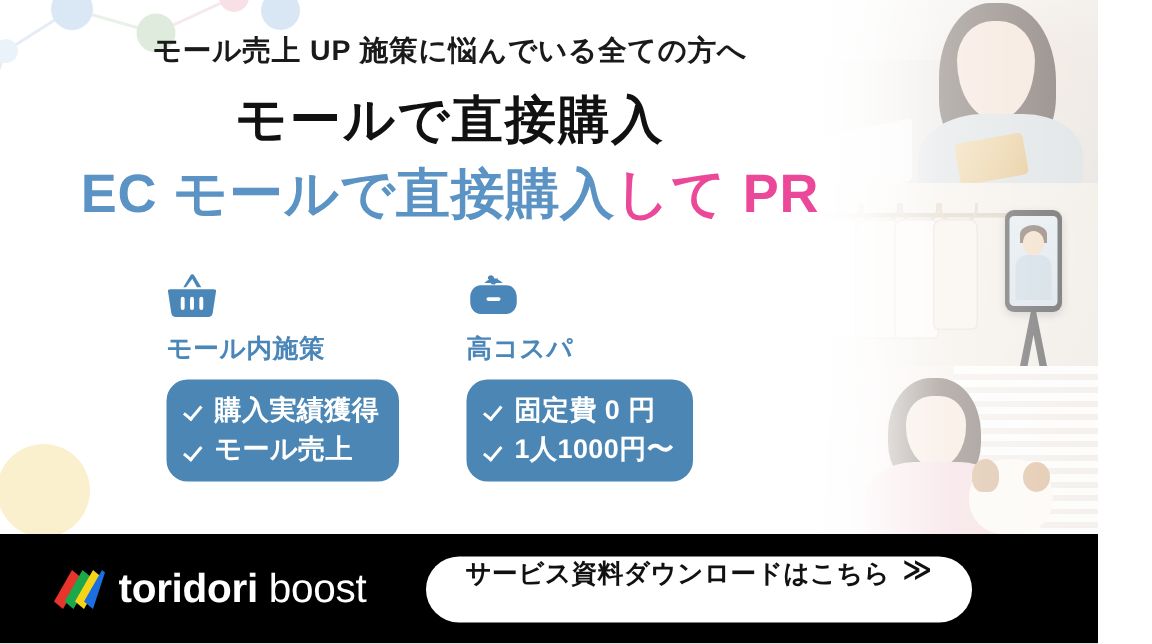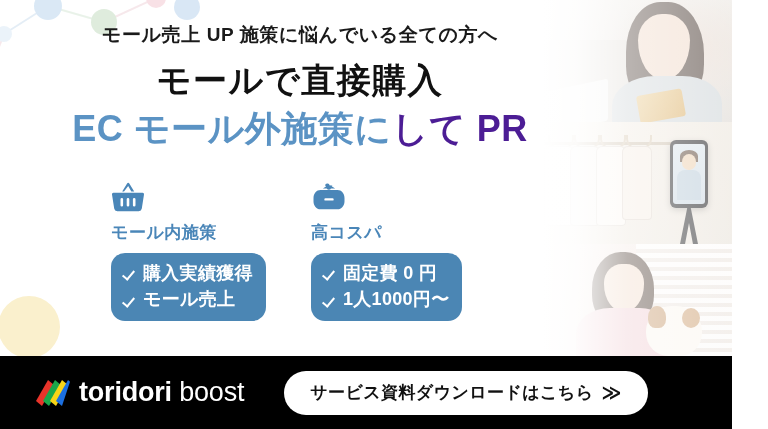--- a/index.html
+++ b/index.html
@@ -270,21 +270,21 @@
   }
   .head-line-2 {
     margin-top: 6px;
     font-size: 36px;
     font-weight: 700;
     letter-spacing: 0.5px;
     line-height: 1.2;
     white-space: nowrap;
   }
   .hl-blue  { color: #5b93c4; }
-  .hl-black { color: #4c1d95; }
+  .hl-black { color: #ec4899; }
 
   
   .features {
     position: absolute;
     left: 0;
     top: 178px;
     width: 600px;
     display: flex;
     justify-content: center;
     align-items: flex-start;
@@ -391,21 +391,20 @@
     border: none;
     border-radius: 999px;
     height: 44px;
     padding: 0 26px;
     font-family: inherit;
     font-size: 17px;
     font-weight: 700;
     letter-spacing: 0.4px;
     white-space: nowrap;
     display: flex;
-    align-items: center;
     gap: 8px;
     cursor: pointer;
   }
   .cta-arrow {
     font-size: 19px;
     font-weight: 700;
     line-height: 1;
   }
 </style>
 </head>
@@ -477,21 +476,21 @@
         <div class="p3-dog-ear"></div>
         <div class="p3-dog-patch"></div>
       </div>
     </div>
 
   </div>
 
   <div class="headline-wrap">
     <div class="eyebrow">モール売上 UP 施策に悩んでいる全ての方へ</div>
     <div class="head-line-1">モールで直接購入</div>
-    <div class="head-line-2"><span class="hl-blue">EC モール外施策に</span><span class="hl-black">して PR</span></div>
+    <div class="head-line-2"><span class="hl-blue">EC モールで直接購入</span><span class="hl-black">して PR</span></div>
   </div>
 
   <div class="features">
 
     <div class="feature">
       <div class="feature-icon">
         <svg width="34" height="32" viewBox="0 0 34 32" fill="currentColor">
           <path d="M11.2 10.5 16.1 2.4a1.3 1.3 0 0 1 2.2 0l4.9 8.1h-2.9L17.2 4.9 13 10.5z"></path>
           <path d="M2.4 11.8h29.2a1.4 1.4 0 0 1 1.4 1.6l-2.2 14.2a3.2 3.2 0 0 1-3.1 2.7H6.3a3.2 3.2 0 0 1-3.1-2.7L1 13.4a1.4 1.4 0 0 1 1.4-1.6zm8.4 5.1a1.3 1.3 0 0 0-1.3 1.3v6.1a1.3 1.3 0 0 0 2.6 0v-6.1a1.3 1.3 0 0 0-1.3-1.3zm6.2 0a1.3 1.3 0 0 0-1.3 1.3v6.1a1.3 1.3 0 0 0 2.6 0v-6.1a1.3 1.3 0 0 0-1.3-1.3zm6.2 0a1.3 1.3 0 0 0-1.3 1.3v6.1a1.3 1.3 0 0 0 2.6 0v-6.1a1.3 1.3 0 0 0-1.3-1.3z"></path>
         </svg>

